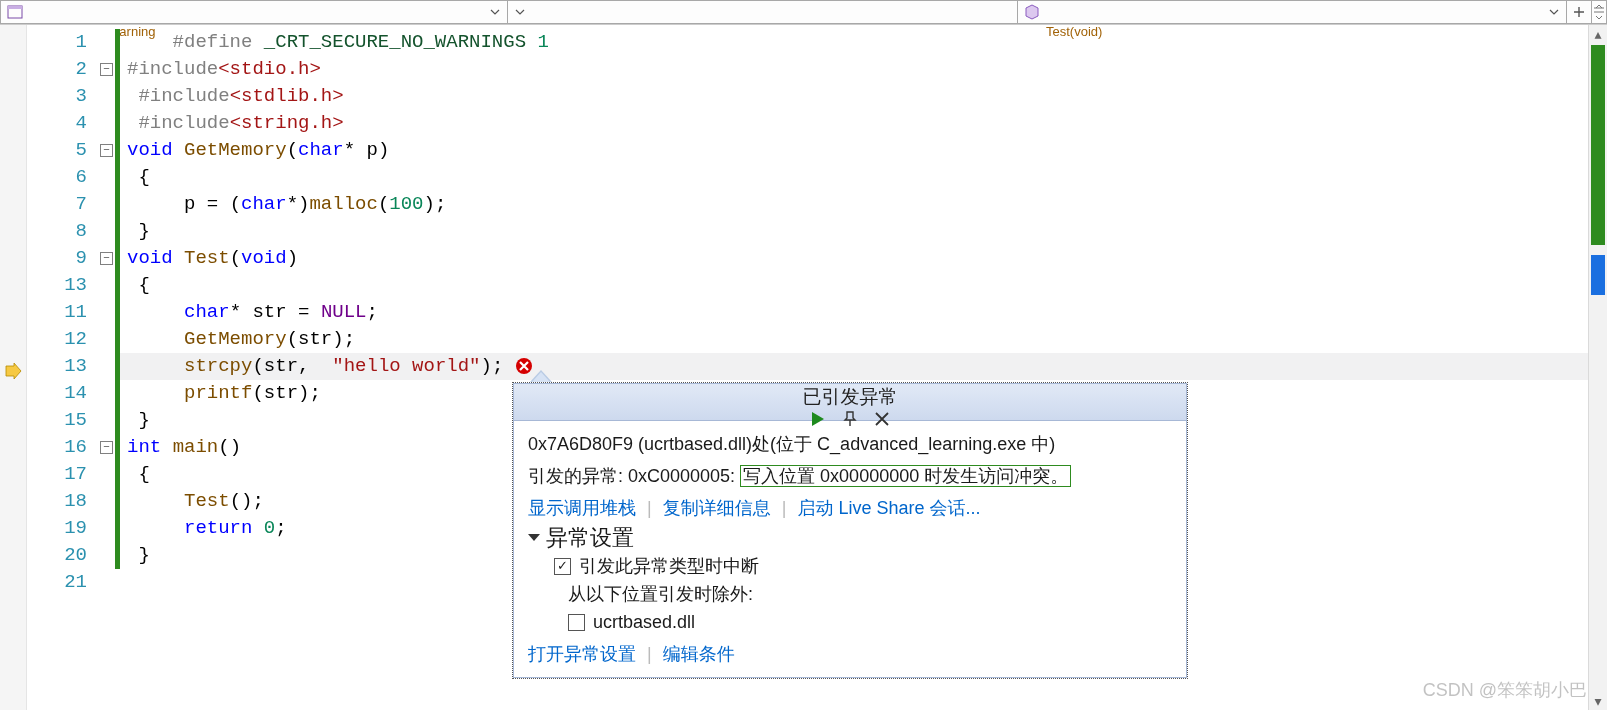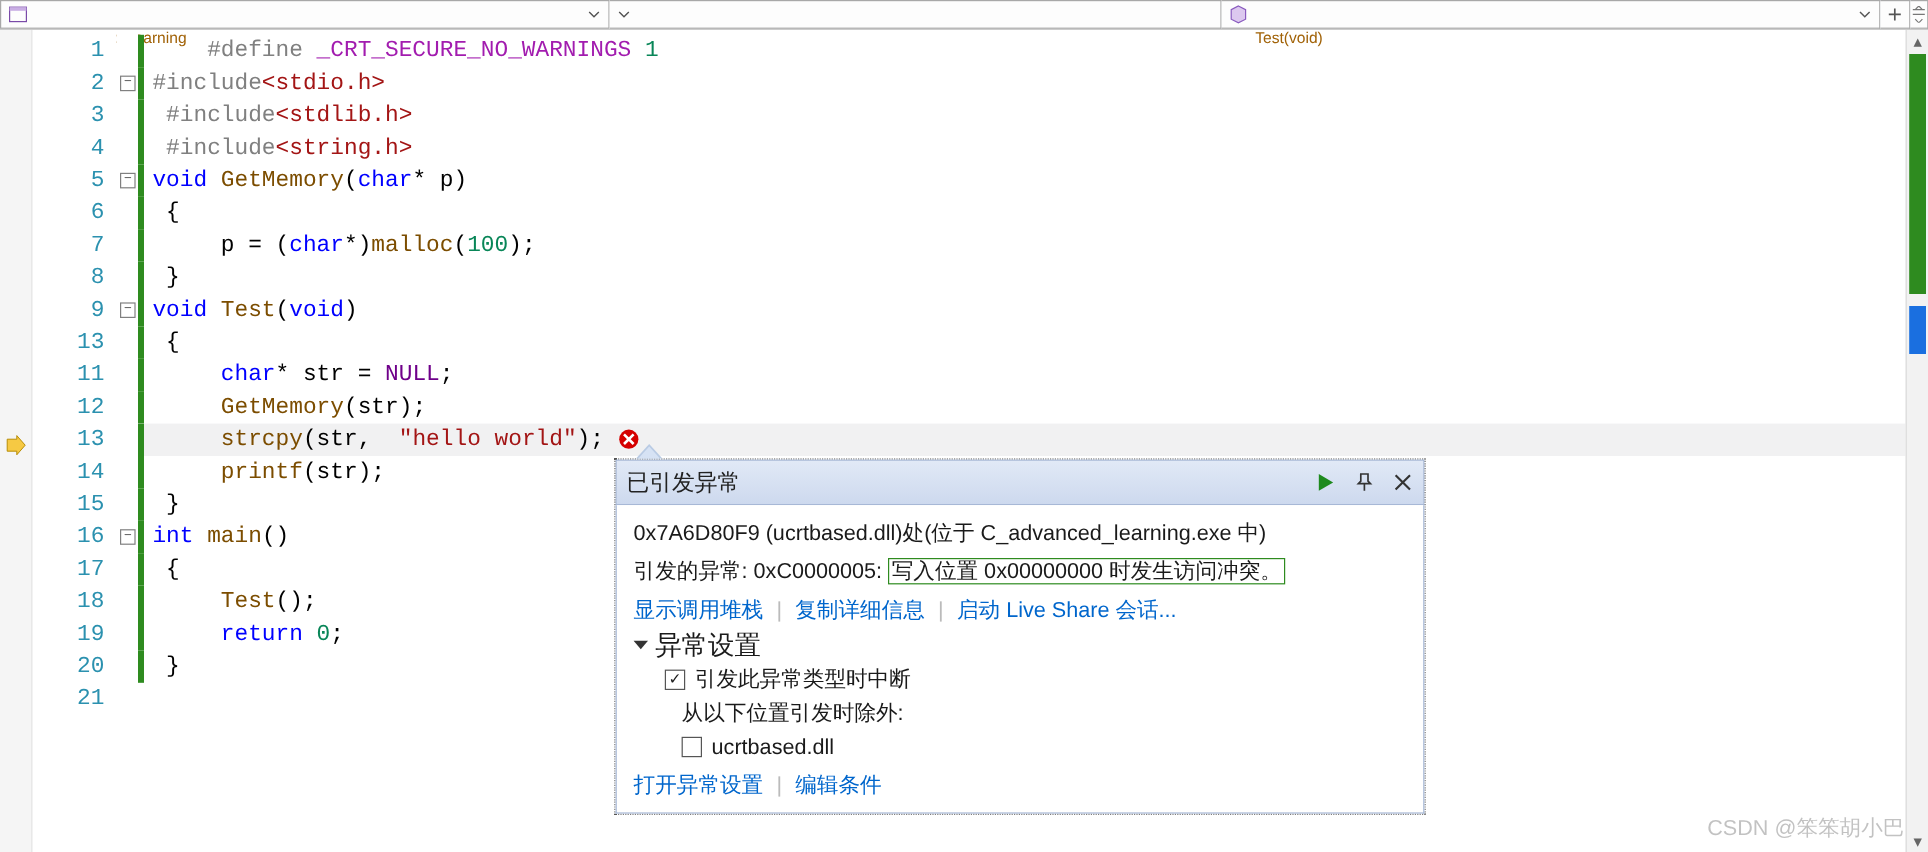--- a/index.html
+++ b/index.html
@@ -24,21 +24,21 @@
   .ln-gutter div{height:27px;}
   .fold-gutter{width:18px;background:#fff;position:relative;}
   .fold-box{position:absolute;left:3px;width:11px;height:11px;border:1px solid #808080;background:#fff;font-size:11px;line-height:9px;text-align:center;color:#555;cursor:pointer;}
   .code-area{flex:1;position:relative;font-family:Consolas,"Courier New",monospace;font-size:19px;line-height:27px;padding-top:4px;overflow:hidden;}
   .code-line{height:27px;white-space:pre;padding-left:4px;position:relative;}
   .code-line.current{background:#f1f1f2;}
   .change-bar{position:absolute;left:0;top:0;bottom:0;width:5px;}
   .chg-green{background:#2e8b1f;}
   
   .kw{color:#0000ff;}
-  .mac{color:#a21caf;}
+  .mac{color:#14532d;}
   .fn{color:#7c4d00;}
   .inc{color:#808080;}
   .ang{color:#a31515;}
   .str{color:#a31515;}
   .num{color:#098658;}
   .nul{color:#6f008a;}
   .op{color:#000;}
   .id{color:#000;}
   
   .err-glyph{position:absolute;width:18px;height:18px;display:flex;align-items:center;justify-content:center;}
@@ -46,21 +46,21 @@
   
   .scroll-col{width:18px;background:#f2f2f2;border-left:1px solid #dadada;position:relative;}
   .ruler-mark{position:absolute;left:2px;right:2px;background:#2e8b1f;}
   .ruler-blue{background:#1a6fe0;}
   .scroll-arrow{position:absolute;left:0;right:0;height:18px;display:flex;align-items:center;justify-content:center;color:#666;}
   
   .exc-pop{position:absolute;top:382px;left:512px;width:676px;background:#fff;z-index:10;}
   .exc-pop-border{border:1px dotted #555;padding:0;}
   .exc-pointer{position:absolute;top:-12px;left:18px;width:0;height:0;border-left:11px solid transparent;border-right:11px solid transparent;border-bottom:12px solid #b9cbe4;z-index:11;}
   .exc-pointer-inner{position:absolute;top:-10px;left:20px;width:0;height:0;border-left:9px solid transparent;border-right:9px solid transparent;border-bottom:10px solid #d6e2f4;z-index:12;}
-  .exc-title{background:linear-gradient(#e1e9f6,#cdd9ee);border:1px solid #a7b8d6;height:36px;display:flex;align-items:center;padding:0 8px;font-size:19px;color:#222;}
+  .exc-title{background:linear-gradient(#e1e9f6,#cdd9ee);border:1px solid #a7b8d6;height:36px;display:flex;align-items:center;padding:0 8px;font-size:19px;color:#222;flex-direction:column;}
   .exc-title .t{flex:1;}
   .exc-title .btns{display:flex;gap:14px;align-items:center;}
   .exc-title .btns svg{width:18px;height:18px;cursor:pointer;}
   .exc-body{border:1px solid #a7b8d6;border-top:none;padding:10px 14px 6px 14px;font-size:18px;line-height:26px;color:#1a1a1a;background:#fff;}
   .exc-msg{margin-bottom:6px;}
   .hl-box{border:1.5px solid #2e8b1f;padding:0 2px;}
   .exc-links{color:#0066cc;margin:6px 0 4px 0;}
   .exc-links a{color:#0066cc;text-decoration:none;cursor:pointer;}
   .exc-links .sep{color:#bbb;margin:0 6px;}
   .exc-settings{margin-top:4px;}

